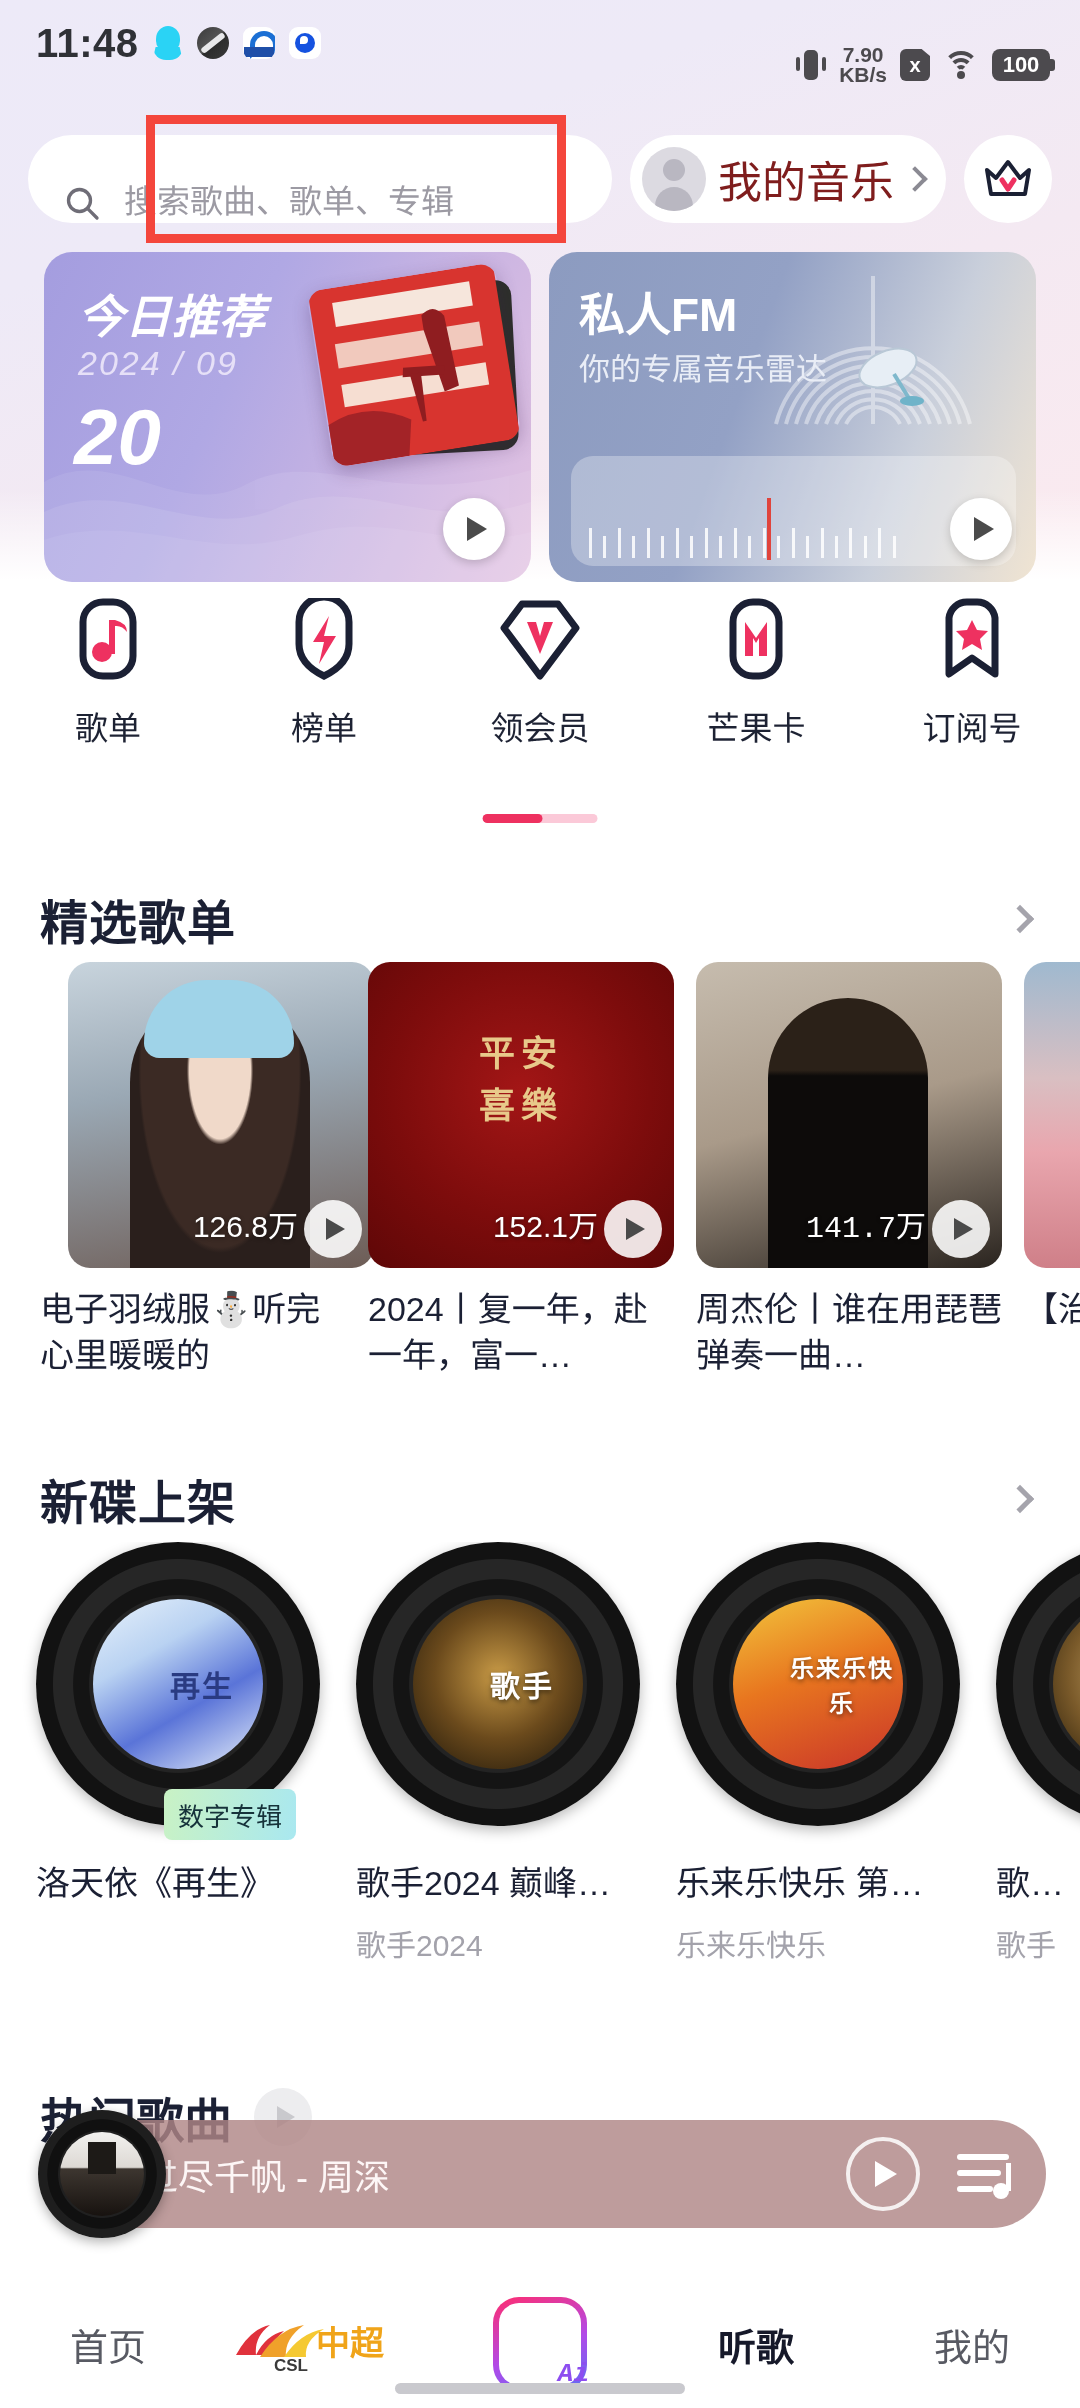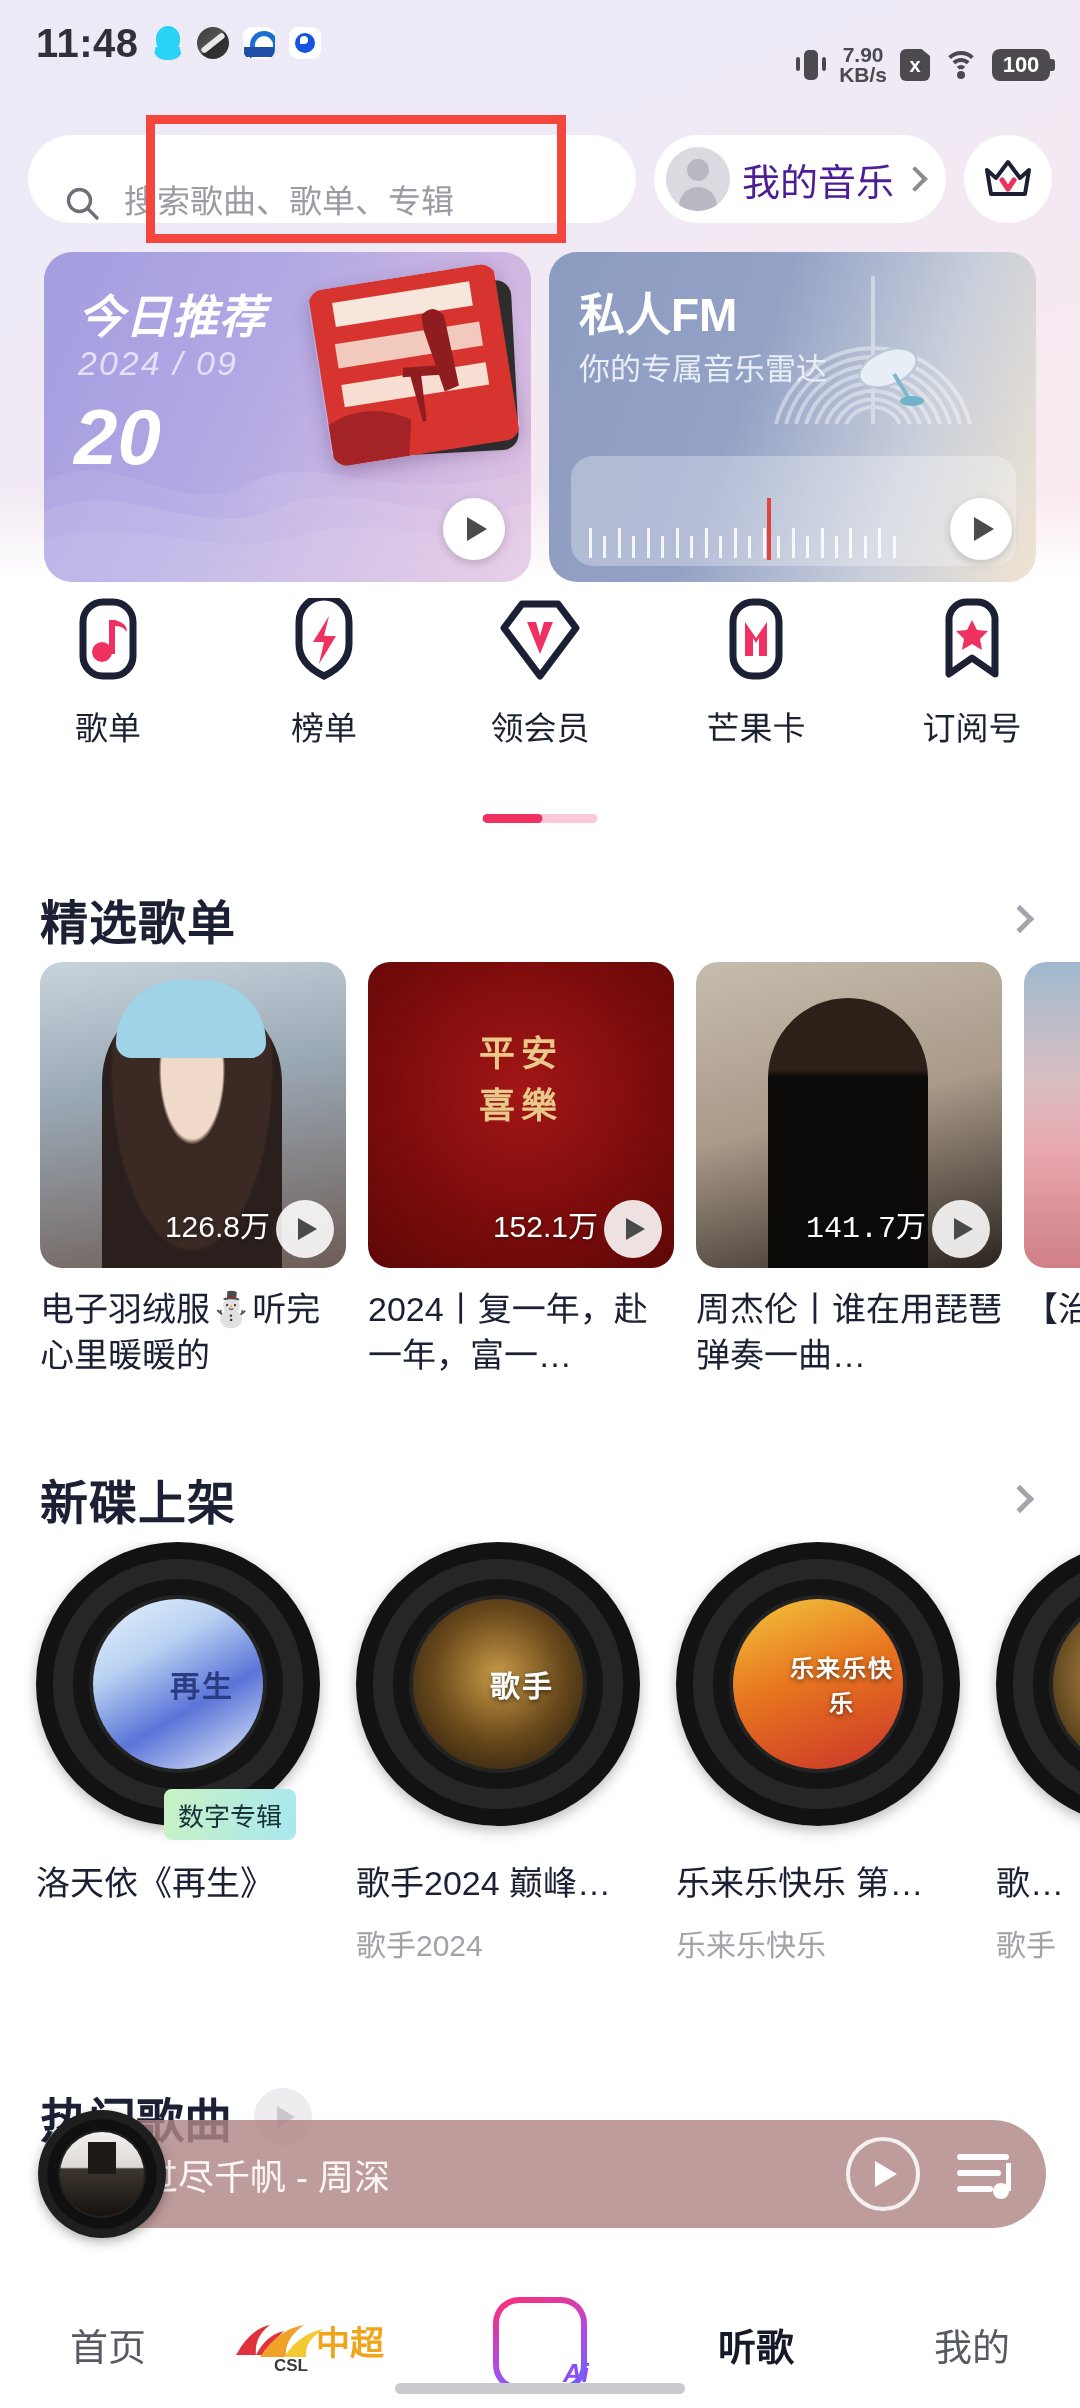--- a/index.html
+++ b/index.html
@@ -93,21 +93,21 @@
   .sicon{ width:40px; height:40px; flex:none; }
   .sph{ font-size:33px; color:#9c9aa3; font-family:"Liberation Sans","DejaVu Sans",sans-serif; }
   .mymusic{ height:88px; background:#fff; border-radius:44px; display:flex; align-items:center;
      padding:0 22px 0 12px; gap:12px; }
   .avatar{ width:64px; height:64px; border-radius:50%; background:#dcdae1;
      position:relative; overflow:hidden; flex:none; }
   .avatar:before{ content:""; position:absolute; left:50%; top:12px; transform:translateX(-50%);
      width:22px; height:22px; border-radius:50%; background:#b9b7c1; }
   .avatar:after{ content:""; position:absolute; left:50%; bottom:-2px; transform:translateX(-50%);
      width:38px; height:26px; border-radius:19px 19px 0 0; background:#b9b7c1; }
-  .mm-label{ font-size:38px; color:#4c1d95; font-weight:500; }
+  .mm-label{ font-size:44px; color:#7f1d1d; font-weight:500; }
   .chev{ width:18px; height:18px; border-right:4px solid #8b8a93; border-top:4px solid #8b8a93;
      transform:rotate(45deg); flex:none; }
   .vipbtn{ width:88px; height:88px; border-radius:50%; background:#fff;
      display:flex; align-items:center; justify-content:center; flex:none; }
 
   
   .annot{ position:absolute; left:146px; top:115px; width:420px; height:128px;
      border:9px solid #f4463c; z-index:60; pointer-events:none; }
 
   
@@ -168,21 +168,21 @@
   .pl-count{ position:absolute; right:76px; bottom:22px; font-size:30px; color:#fff; font-weight:500;
      text-shadow:0 1px 4px rgba(0,0,0,.45); }
   .pl-play{ position:absolute; right:12px; bottom:10px; width:58px; height:58px; border-radius:50%;
      background:rgba(255,255,255,.88); display:flex; align-items:center; justify-content:center; }
   .pl-play:after{ content:""; width:0; height:0; border-left:19px solid #4a4a4a;
      border-top:11px solid transparent; border-bottom:11px solid transparent; margin-left:5px; }
   .pl-title{ margin-top:18px; font-size:34px; line-height:46px; color:#1b2034; font-weight:500;
      width:306px; }
 
   
-  .cov1{ background:linear-gradient(170deg,#c8d4dd 0%,#9aa8b4 40%,#6d5c55 100%); }
+  .cov1{ background:linear-gradient(170deg,#c8d4dd 0%,#9aa8b4 40%,#6d5c55 100%);margin-left:28px; }
   .cov1:before{ content:""; position:absolute; left:62px; top:30px; width:180px; height:280px;
      background:radial-gradient(ellipse at 50% 28%,#f0d9c9 0 24%,#3b2a24 26% 62%,#2a1f1c 64%);
      border-radius:90px 90px 0 0; }
   .cov1:after{ content:""; position:absolute; left:76px; top:18px; width:150px; height:78px;
      background:#9fd3e8; border-radius:75px 75px 18px 18px; }
   .cov2{ background:radial-gradient(circle at 50% 42%,#a31616 0%,#7d0c0c 55%,#5e0707 100%); }
   .cov3{ background:linear-gradient(165deg,#c6bcae 0%,#a99a89 48%,#2a241f 100%);font-family:Liberation Mono, monospace; }
   .cov3:before{ content:""; position:absolute; left:72px; top:36px; width:160px; height:278px;
      background:linear-gradient(180deg,#2b2118 0 26%,#0d0b0a 28%); border-radius:80px 80px 0 0; }
   .cov4{ background:linear-gradient(180deg,#9fb9cf 0%,#d9bfc2 38%,#e9a6ae 62%,#cf7f88 100%); }
@@ -245,21 +245,21 @@
      display:flex; align-items:center; }
   .bn{ flex:1; display:flex; align-items:center; justify-content:center; }
   .bn-label{ font-size:38px; color:#585a63; }
   .bn-label.active{ color:#16192a; font-weight:700; }
   .csl{ width:188px; height:66px; position:relative; display:flex; align-items:center; }
   .ai-btn{ width:94px; height:94px; border-radius:26px;
      background:linear-gradient(150deg,#fff 0%,#fff 100%);
      border:6px solid transparent;
      background-image:linear-gradient(#fff,#fff),linear-gradient(160deg,#ff2d6f 0%,#b14ae8 55%,#5b6ef5 100%);
      background-origin:border-box; background-clip:content-box,border-box;
-     position:relative; display:flex; align-items:center; justify-content:flex-end; }
+     position:relative; display:flex; align-items:center; justify-content:flex-end;font-family:Liberation Mono, monospace; }
   .homebar{ position:absolute; left:50%; transform:translateX(-50%); bottom:14px;
      width:290px; height:11px; border-radius:6px; background:#c9c9ce; }
 </style>
 </head>
 <body>
 
 <div class="top-wrap"></div>
 
 <div class="statusbar">
   <div class="sb-left">

